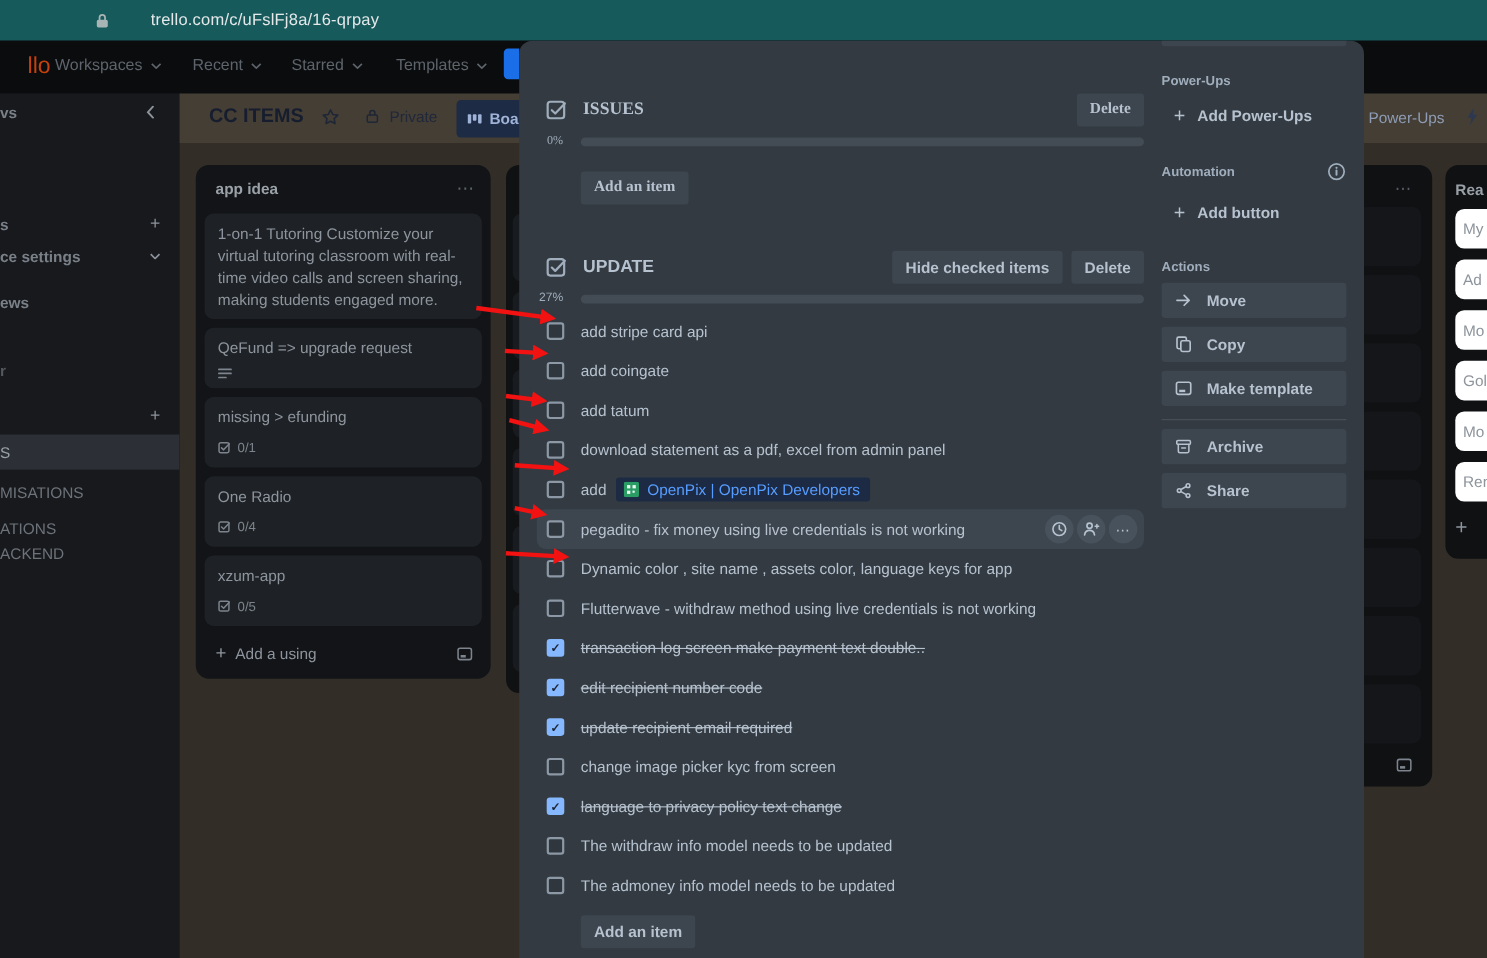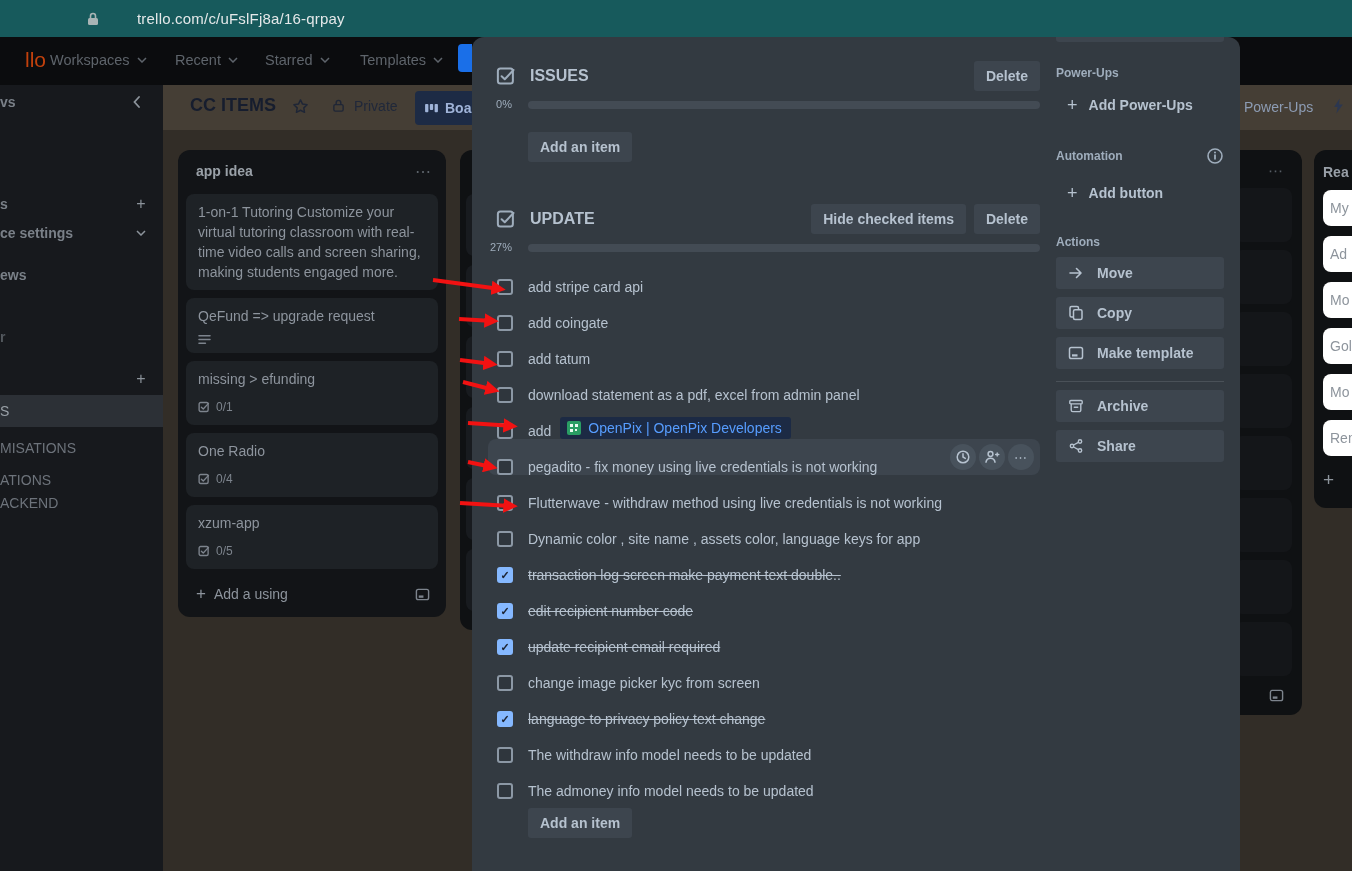--- a/index.html
+++ b/index.html
@@ -46,29 +46,29 @@
   .sliver-list{position:absolute;left:460px;top:150px;width:14px;height:480px;background:#0f1113;border-radius:12px 0 0 12px;overflow:hidden;}
   .sliver-card{height:62px;background:#181b1f;border-radius:8px 0 0 8px;margin:9px 0 0 6px;}
   .sliver-card:first-child{margin-top:44px;}
   
   .modal{position:absolute;left:472px;top:37px;width:768px;height:834px;background:#333a41;border-radius:12px 12px 0 0;}
   .content{position:absolute;left:24px;top:0;width:544px;}
   .cl-header{display:flex;align-items:center;height:30px;}
   .cl-icon{margin-right:14px;flex:none;}
   .cl-title{font-size:16px;font-weight:700;color:#b6c2cf;flex:1;}
   .btn{background:#3d454e;color:#b6c2cf;font-weight:600;font-size:14px;border-radius:3px;padding:7px 12px;margin-left:8px;white-space:nowrap;}
-  .issues-block{padding-top:24px;}
+  .issues-block{padding-top:48px;font-family:Liberation Serif, serif;}
   .update-block{margin-top:42px;}
   .progress-row{position:relative;height:8px;margin-top:10px;}
   .pct{position:absolute;left:-18px;top:-3px;width:34px;text-align:right;font-size:11px;color:#9fadbc;}
   .track{position:absolute;left:32px;right:0;top:0;height:8px;background:#434b54;border-radius:4px;overflow:hidden;}
   .fill{height:8px;background:#1470e6;border-radius:4px;}
   .issues-add{margin:23px 0 0 32px;display:inline-block;}
   .items{margin-top:7px;}
-  .cl-row{display:flex;align-items:flex-end;height:36px;position:relative;}
+  .cl-row{display:flex;align-items:center;height:36px;position:relative;}
   .cl-row.hovered{background:#3d454e;border-radius:8px;margin-left:-8px;padding-left:8px;}
   .cb{width:16px;height:16px;border:2px solid #8c98a5;border-radius:3px;box-sizing:border-box;flex:none;margin-left:1px;background:#2f363d;}
   .cb.checked{background:#85b8ff;border-color:#85b8ff;color:#1d2433;display:flex;align-items:center;justify-content:center;font-size:11px;font-weight:700;}
   .cl-text{margin-left:15px;font-size:14px;color:#b6c2cf;}
   .strike{text-decoration:line-through;}
   .link-chip{display:inline-flex;align-items:center;gap:7px;background:#1c2a44;border-radius:3px;padding:3px 9px 3px 7px;margin-left:9px;}
   .link-chip .lk{color:#579dff;font-size:14px;}
   .row-icons{position:absolute;right:6px;top:5px;display:flex;gap:3px;}
   .ricon{width:26px;height:26px;border-radius:50%;background:#48525c;display:flex;align-items:center;justify-content:center;color:#b6c2cf;font-size:14px;}
   .update-add{margin:9px 0 0 32px;display:inline-block;}
@@ -412,25 +412,25 @@
                   <circle cx="6.5" cy="5" r="2.4" stroke="#b6c2cf" stroke-width="1.5" fill="none"></circle>
                   <path d="M2 13.2c.4-2.6 2.2-4 4.5-4s4.1 1.4 4.5 4" stroke="#b6c2cf" stroke-width="1.5" fill="none" stroke-linecap="round"></path>
                   <path d="M11.6 5.5h3.2M13.2 3.9v3.2" stroke="#b6c2cf" stroke-width="1.4" stroke-linecap="round"></path>
                 </svg>
               </span>
               <span class="ricon" style="font-size:13px;letter-spacing:1px">⋯</span>
             </span>
           </div>
           <div class="cl-row">
             <span class="cb"></span>
+            <span class="cl-text">Dynamic color , site name , assets color, language keys for app</span>
+          </div>
+          <div class="cl-row">
+            <span class="cb"></span>
             <span class="cl-text">Flutterwave - withdraw method using live credentials is not working</span>
-          </div>
-          <div class="cl-row">
-            <span class="cb"></span>
-            <span class="cl-text">Dynamic color , site name , assets color, language keys for app</span>
           </div>
           <div class="cl-row">
             <span class="cb checked">✓</span>
             <span class="cl-text strike">transaction log screen make payment text double..</span>
           </div>
           <div class="cl-row">
             <span class="cb checked">✓</span>
             <span class="cl-text strike">edit recipient number code</span>
           </div>
           <div class="cl-row">

